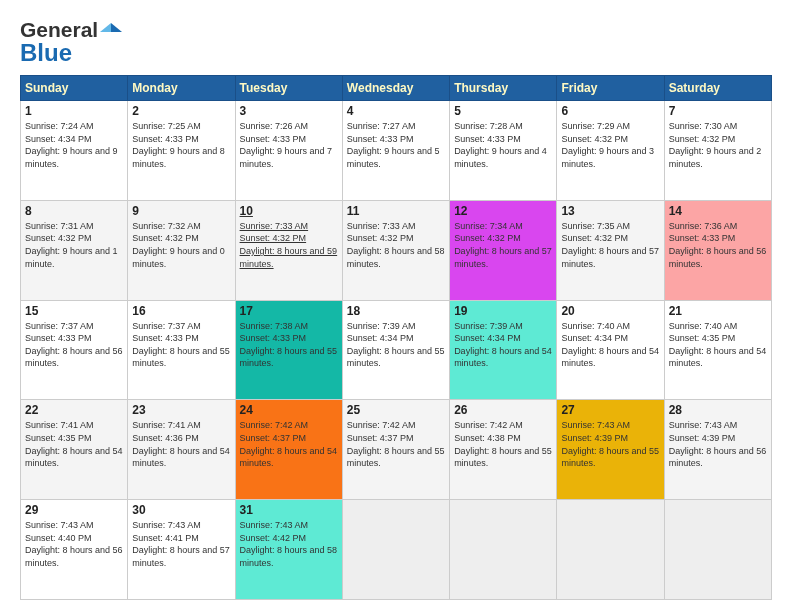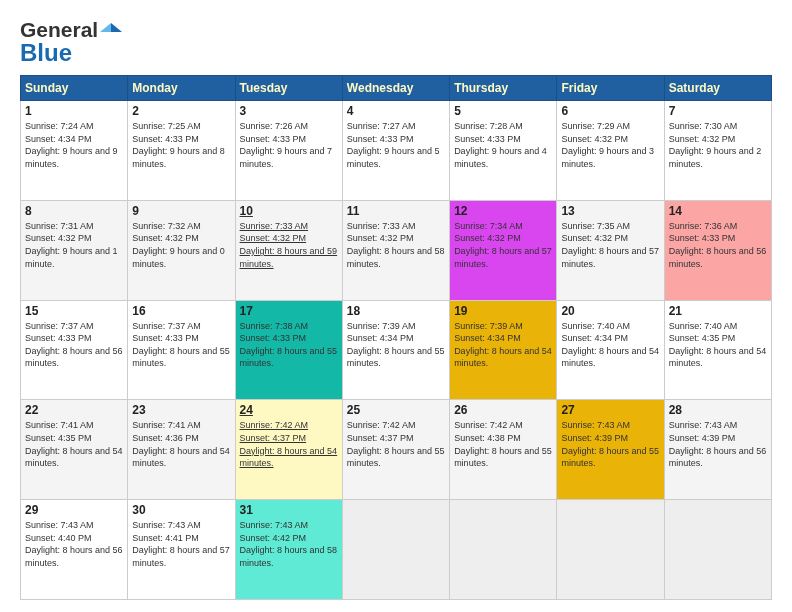--- a/index.html
+++ b/index.html
@@ -261,21 +261,21 @@
         </div>
       </td>
           <td style="background: rgb(255, 255, 255);">
         <span class="day-num">18</span>
         <div class="day-info">
           Sunrise: 7:39 AM<br>
           Sunset: 4:34 PM<br>
           Daylight: 8 hours and 55 minutes.
         </div>
       </td>
-          <td style="background: #eab308;">
+          <td style="background: #5eead4;">
         <span class="day-num">19</span>
         <div class="day-info">
           Sunrise: 7:39 AM<br>
           Sunset: 4:34 PM<br>
           Daylight: 8 hours and 54 minutes.
         </div>
       </td>
           <td style="background: rgb(255, 255, 255);">
         <span class="day-num">20</span>
         <div class="day-info">
@@ -303,21 +303,21 @@
         </div>
       </td>
           <td style="background: rgb(244, 244, 244);">
         <span class="day-num">23</span>
         <div class="day-info">
           Sunrise: 7:41 AM<br>
           Sunset: 4:36 PM<br>
           Daylight: 8 hours and 54 minutes.
         </div>
       </td>
-          <td style="background: #fef9c3; text-decoration: underline;">
+          <td style="background: #f97316;">
         <span class="day-num">24</span>
         <div class="day-info">
           Sunrise: 7:42 AM<br>
           Sunset: 4:37 PM<br>
           Daylight: 8 hours and 54 minutes.
         </div>
       </td>
           <td style="background: rgb(244, 244, 244);">
         <span class="day-num">25</span>
         <div class="day-info">

